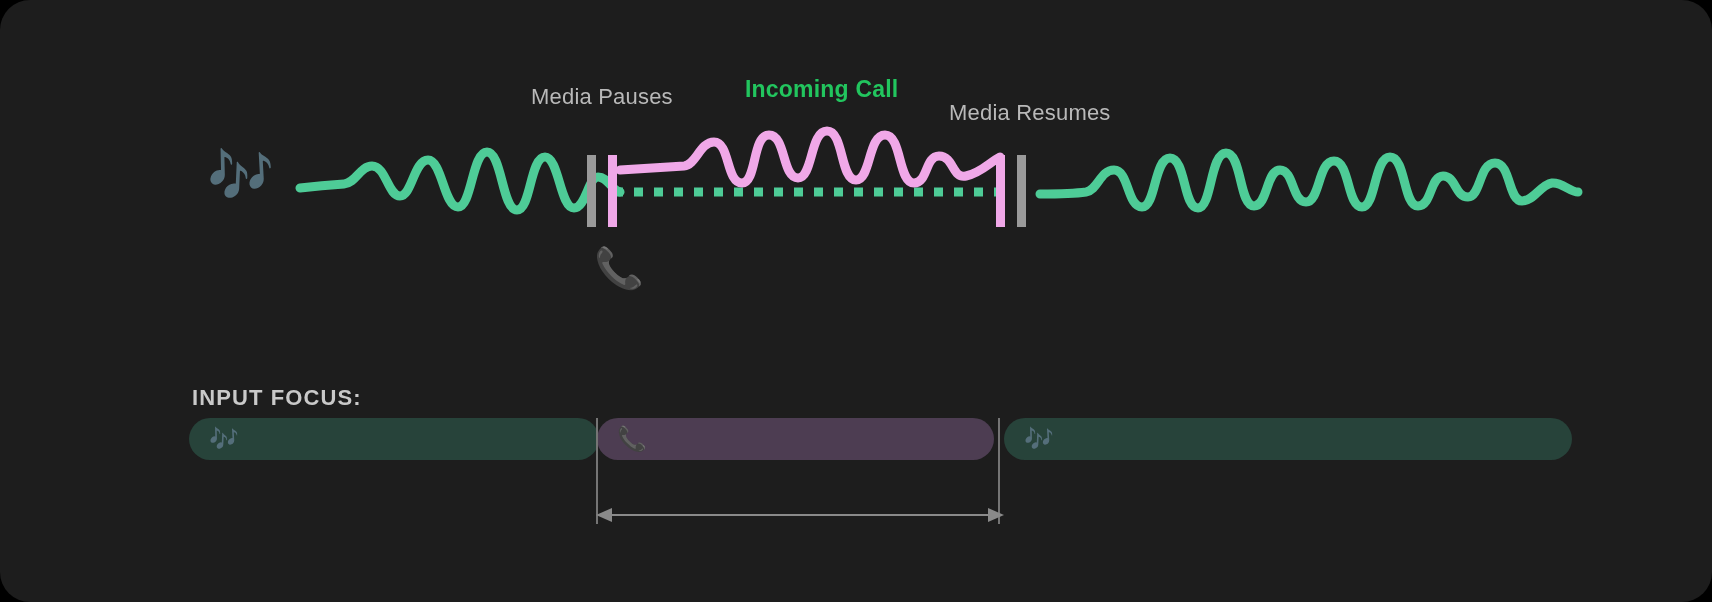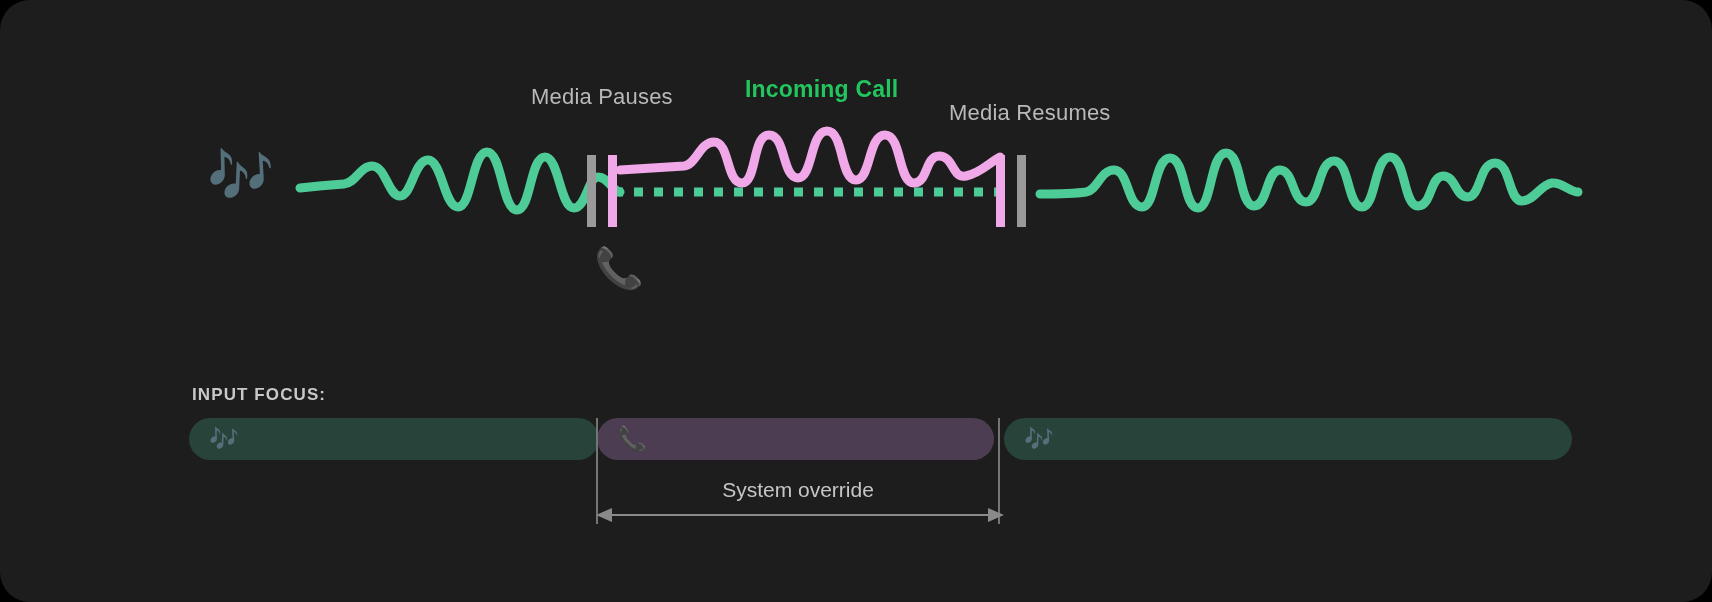--- a/index.html
+++ b/index.html
@@ -29,21 +29,21 @@
   #notes-lead{
     left:207px;top:148px;font-size:54px;color:#57c793;
   }
   #phone-call{
     left:594px;top:248px;font-size:40px;color:#efa3e8;
   }
 
   
   #focus-title{
     position:absolute;left:192px;top:385px;
-    font-size:17px;font-weight:bold;letter-spacing:1.1px;color:#c9c9c9;
+    font-size:22px;font-weight:bold;letter-spacing:1.1px;color:#c9c9c9;
   }
   .focus-bar{
     position:absolute;top:418px;height:42px;border-radius:21px;
     box-sizing:border-box;
   }
   .focus-bar .bicon{
     position:absolute;left:20px;top:50%;transform:translateY(-50%);
     font-size:24px;line-height:1;
   }
   #focus-bar-media-a{left:189px;width:410px;background:#27433a;}
@@ -119,21 +119,20 @@
   </div>
   <div class="focus-bar" id="focus-bar-call">
     <span class="bicon">📞</span>
   </div>
   <div class="focus-bar" id="focus-bar-media-b">
     <span class="bicon">🎶</span>
   </div>
 
   <div class="vrule" id="vrule-left"></div>
   <div class="vrule" id="vrule-right"></div>
-  <div id="override-label">System override</div>
 
   <svg id="arrow-svg" viewBox="0 0 420 30" xmlns="http://www.w3.org/2000/svg">
     <line x1="14" y1="15" x2="406" y2="15" stroke="#8a8a8a" stroke-width="2"></line>
     <polygon points="6,15 22,8 22,22" fill="#8a8a8a"></polygon>
     <polygon points="414,15 398,8 398,22" fill="#8a8a8a"></polygon>
   </svg>
 
 </div>
 
 </body></html>

